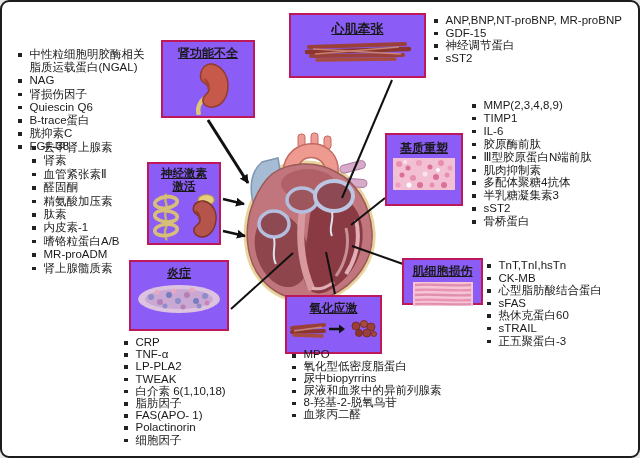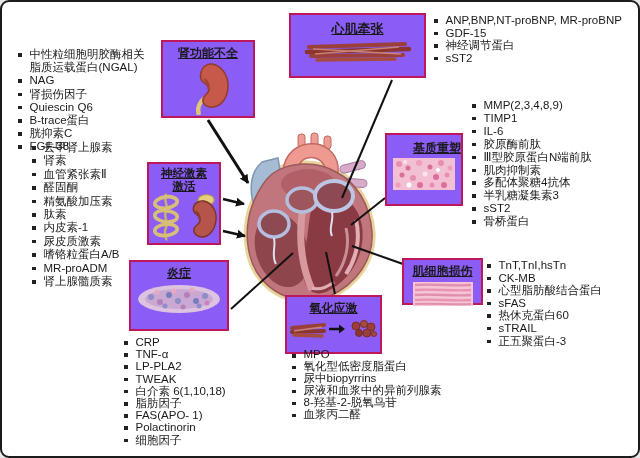--- a/index.html
+++ b/index.html
@@ -21,21 +21,21 @@
   #list-inflammation{left:122px; top:334px; width:155px; line-height:12.2px;}
   #list-oxidative{left:290px; top:347px; width:190px; line-height:11.9px;}
   .box{position:absolute; border:2px solid #be185d; background:#8b5cf6; text-align:center; box-sizing:border-box;text-decoration:underline;}
   .lab{font-weight:bold; font-size:12px; line-height:14px; margin-top:4px; white-space:nowrap;}
   #box-renal{left:159px; top:38px; width:94px; height:78px;}
   #box-stretch{left:287px; top:11px; width:137px; height:65px;}
   #box-stretch .lab{font-size:13px; margin-top:7px;}
   #box-neuro{left:145px; top:160px; width:74px; height:83px;}
   #box-neuro .lab{font-size:11.5px; line-height:12.5px; margin-top:3px;}
   #box-matrix{left:383px; top:131px; width:78px; height:73px;}
-  #box-matrix .lab{margin-top:6px;text-align:right;}
+  #box-matrix .lab{margin-top:6px;}
   #box-inflammation{left:127px; top:258px; width:100px; height:71px;}
   #box-oxidative{left:283px; top:293px; width:97px; height:59px;}
   #box-myocyte{left:400px; top:256px; width:81px; height:47px;}
   .iconrow{display:flex; align-items:center; justify-content:center; gap:2px;}
   #heart-svg{position:absolute; left:236px; top:130px;}
   #overlay{position:absolute; left:0; top:0; pointer-events:none;}
 </style>
 </head>
 <body>
 
@@ -269,24 +269,20 @@
       <div class="li">
         <span class="blt"></span>
         <span class="lit">肽素</span>
       </div>
       <div class="li">
         <span class="blt"></span>
         <span class="lit">内皮素-1</span>
       </div>
       <div class="li">
         <span class="blt"></span>
-        <span class="lit">尿皮质激素</span>
-      </div>
-      <div class="li">
-        <span class="blt"></span>
         <span class="lit">嗜铬粒蛋白A/B</span>
       </div>
       <div class="li">
         <span class="blt"></span>
         <span class="lit">MR-proADM</span>
       </div>
       <div class="li">
         <span class="blt"></span>
         <span class="lit">肾上腺髓质素</span>
       </div>

